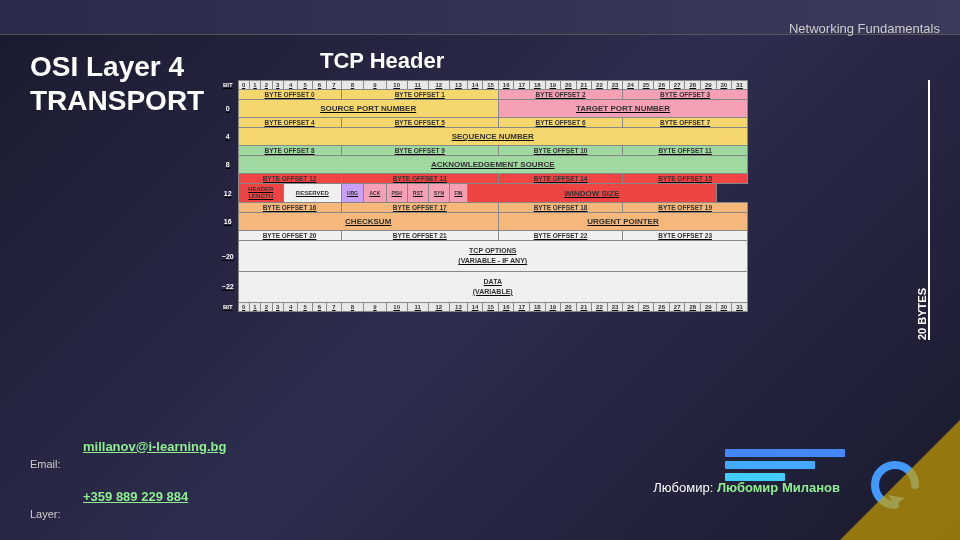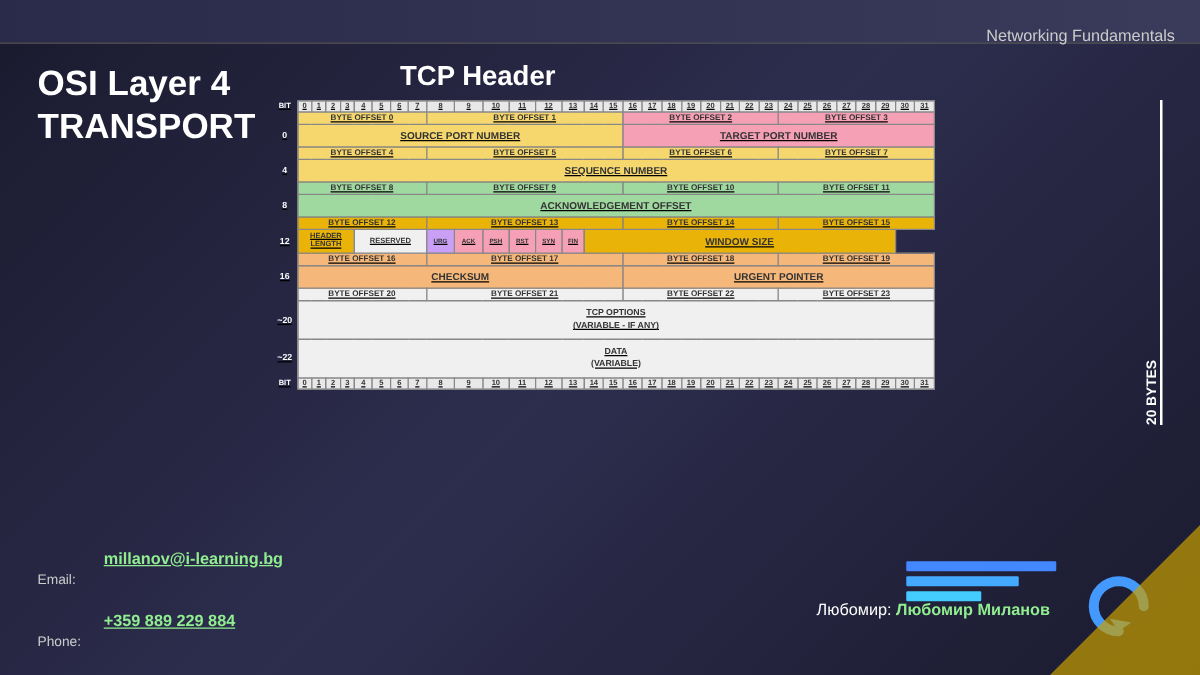--- a/index.html
+++ b/index.html
@@ -114,21 +114,21 @@
       vertical-align: middle;
       background: transparent !important;
       border: none !important;
       width: 20px;
     }
 
     
     .c-yellow { background: #f5d76e; color: #333; }
     .c-pink { background: #f5a0b5; color: #333; }
     .c-green { background: #a0d9a0; color: #333; }
-    .c-blue { background: #eab308; color: #333; }
+    .c-blue { background: #ef4444; color: #333; }
     .c-white { background: #f0f0f0; color: #333; }
     .c-orange { background: #f5b87a; color: #333; }
     .c-purple { background: #c9a0f5; color: #333; }
 
     .tcp-table td {
       border: 1px solid #888;
       text-align: center;
       padding: 1px;
       vertical-align: middle;
     }
@@ -331,21 +331,21 @@
     <tr class="byte-offset-row">
       <td class="row-label"></td>
       <td colspan="8" class="c-green">BYTE OFFSET 8</td>
       <td colspan="8" class="c-green">BYTE OFFSET 9</td>
       <td colspan="8" class="c-green">BYTE OFFSET 10</td>
       <td colspan="8" class="c-green">BYTE OFFSET 11</td>
     </tr>
 
     <tr>
       <td class="row-label" style="color:white;">8</td>
-      <td colspan="32" class="c-green" style="font-size:8px; padding:4px 2px;">ACKNOWLEDGEMENT OFFSET</td>
+      <td colspan="32" class="c-green" style="font-size:8px; padding:4px 2px;">ACKNOWLEDGEMENT SOURCE</td>
     </tr>
 
     <tr class="byte-offset-row">
       <td class="row-label"></td>
       <td colspan="8" class="c-blue">BYTE OFFSET 12</td>
       <td colspan="8" class="c-blue">BYTE OFFSET 13</td>
       <td colspan="8" class="c-blue">BYTE OFFSET 14</td>
       <td colspan="8" class="c-blue">BYTE OFFSET 15</td>
     </tr>
 
@@ -443,21 +443,21 @@
   <div class="progress-bar" style="width:75%; background:#44aaff; height:8px; margin-bottom:4px;"></div>
   <div class="progress-bar" style="width:50%; background:#44ccff; height:8px;"></div>
 </div>
 
 <div class="bottom-section">
   <div class="contact-row">
     <span class="label">Email:</span>
     <span class="value">millanov@i-learning.bg</span>
   </div>
   <div class="contact-row">
-    <span class="label">Phone:</span>
+    <span class="label">Layer:</span>
     <span class="value">+359 889 229 884</span>
   </div>
 </div>
 
 <div class="arrow-icon">
   <svg viewBox="0 0 70 70" xmlns="http://www.w3.org/2000/svg">
     <path d="M55 35 A20 20 0 1 0 35 55" fill="none" stroke="#4499ff" stroke-width="8" stroke-linecap="round"></path>
     <polygon points="35,55 28,45 45,48" fill="#4499ff"></polygon>
   </svg>
 </div>

